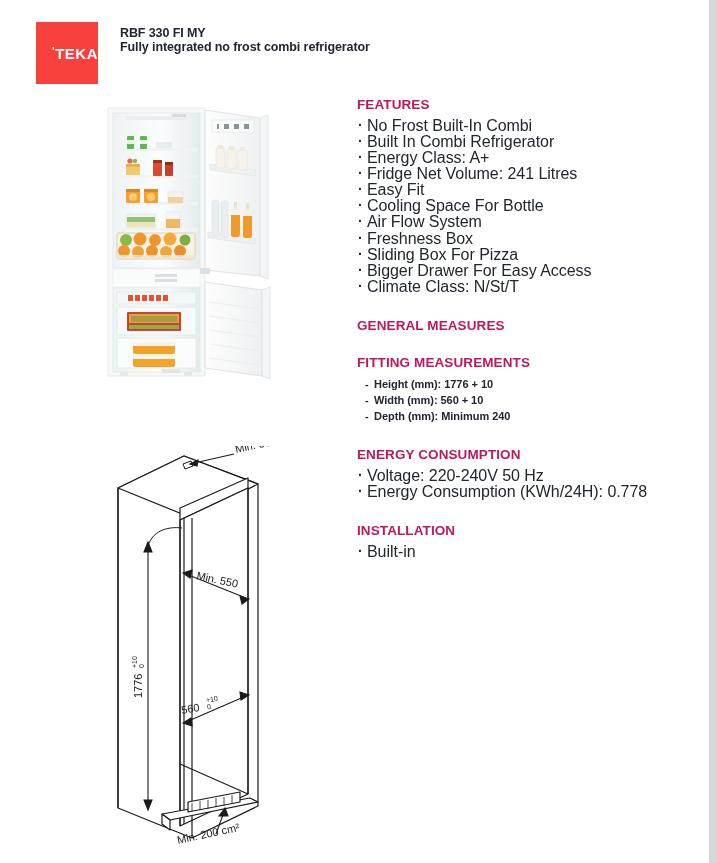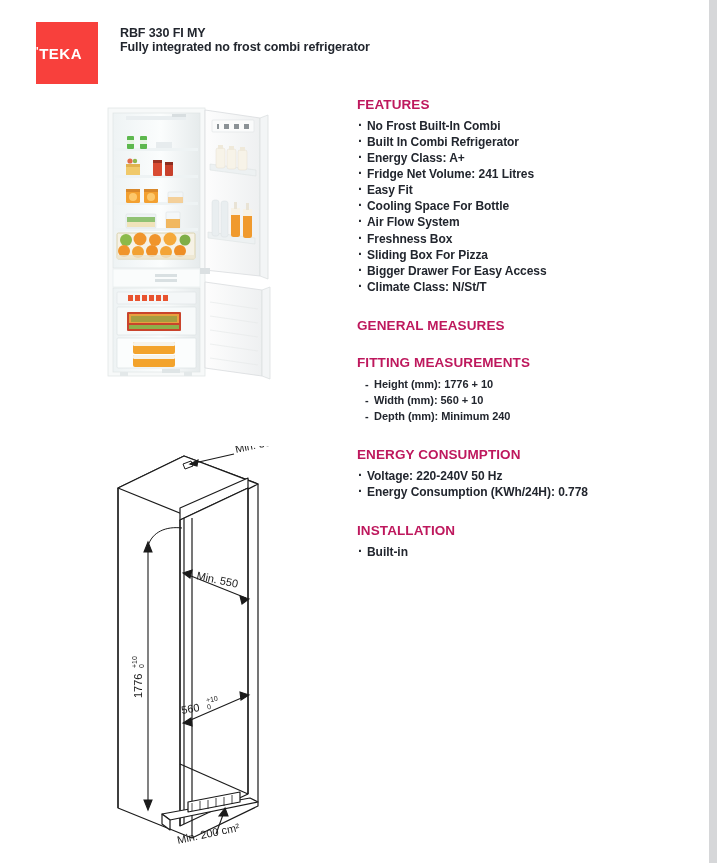--- a/index.html
+++ b/index.html
@@ -21,21 +21,21 @@
     width:8px; height:863px;
     background:#d6d7d9;
   }
 
   
   .header { position:absolute; left:36px; top:22px; width:620px; height:62px; }
   .logo {
     position:absolute; left:0; top:0;
     width:62px; height:62px;
     background:#f8403c;
-    display:flex; align-items:center; justify-content:flex-start;
+    display:flex; align-items:center; justify-content:flex-end;
   }
   .logo-text {
     color:#ffffff; font-weight:bold; font-size:15px;
     letter-spacing:0.5px; line-height:1;
     font-family:"Liberation Sans", sans-serif;
   }
   .logo-text:before { content:"'"; font-size:11px; vertical-align:top; }
   .title-block { position:absolute; left:84px; top:4px; }
   .model { font-size:12.5px; font-weight:bold; color:#22262e; letter-spacing:-0.1px; }
   .subtitle { font-size:12.5px; font-weight:bold; color:#22262e; margin-top:0; letter-spacing:-0.1px; }
@@ -51,21 +51,21 @@
   
   .specs { position:absolute; left:357px; top:98px; width:320px; }
   .sec-title {
     font-size:13.5px; font-weight:bold; color:#be185d;
     letter-spacing:0.1px; line-height:1.1;
   }
   .sec-gap-lg { margin-top:24px; }
   .sec-gap-md { margin-top:22px; }
   ul.bullets { list-style:none; margin-top:5px; }
   ul.bullets li {
-    font-size:12px; font-weight:bold; color:#22262e;
+    font-size:16px; font-weight:normal; color:#22262e;
     line-height:16.1px; padding-left:10px; position:relative;
     letter-spacing:-0.05px;
   }
   ul.bullets li:before {
     content:"·"; position:absolute; left:1px; top:-1px;
     font-size:14px; font-weight:bold; color:#22262e;
   }
   ul.dashes { list-style:none; margin-top:5px; }
   ul.dashes li {
     font-size:11px; font-weight:bold; color:#22262e;

